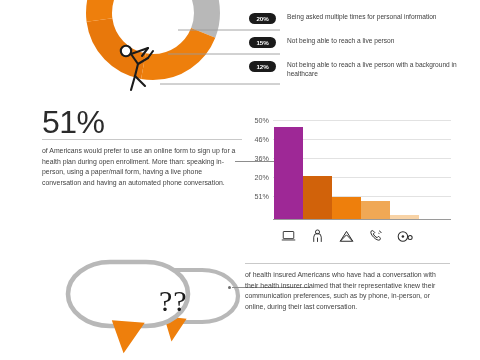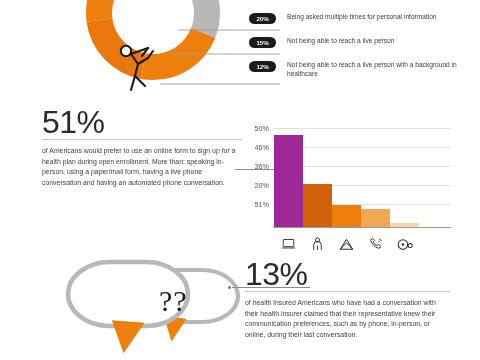--- a/index.html
+++ b/index.html
@@ -44,21 +44,21 @@
     font-size: 32px; font-weight: 300; color: #2b2b2b;
     letter-spacing: -0.5px; line-height: 28px;
   }
   .stat-rule { height: 1px; background: #c9c9c9; margin-top: 3px; }
   .stat-body { font-size: 6.9px; line-height: 10.6px; color: #3f3f3f; margin-top: 6px; }
 
   #stat-51 { left: 42px; top: 8px; width: 200px; }
   #stat-13 { left: 245px; top: 8px; width: 205px; }
 
   
-  .chart { position: absolute; left: 243px; top: 24px; width: 235px; height: 132px; }
+  .chart { position: absolute; left: 243px; top: 16px; width: 235px; height: 132px; }
   .chart-plot { position: absolute; left: 30px; top: 4px; width: 178px; height: 100px; }
   .gridline { position: absolute; left: 0; width: 178px; height: 1px; background: #e2e2e2; }
   .axis-base { position: absolute; left: 0; bottom: 0; width: 178px; height: 1px; background: #9a9a9a; }
   .ytick {
     position: absolute; right: 100%; margin-right: 4px;
     font-size: 7.2px; color: #555; transform: translateY(-50%);
     white-space: nowrap;
   }
   .bars { position: absolute; left: 1px; bottom: 1px; width: 176px; height: 99px;
           display: flex; align-items: flex-end; }
@@ -256,19 +256,18 @@
           <path d="M48 8 h36 a42 32 0 0 1 0 64 h-36 a42 32 0 0 1 0 -64 Z" fill="#ffffff" stroke="#B8B8B8" stroke-width="4.6"></path>
           <path d="M52 68 L62 96 L80 70 Z" fill="#EE7F0C" stroke="#EE7F0C" stroke-width="3"></path>
         </g>
       </svg>
       <div class="qq">??</div>
       <div class="bub-connector"></div>
       <div class="bub-dot"></div>
     </div>
 
     <div class="stat-block" id="stat-13">
-      <div class="stat-num">13%</div>
       <div class="stat-rule"></div>
       <div class="stat-body">of health insured Americans who have had a conversation with their health insurer claimed that their representative knew their communication preferences, such as by phone, in-person, or online, during their last conversation.</div>
     </div>
   </div>
 
 </div>
 
 </body></html>

